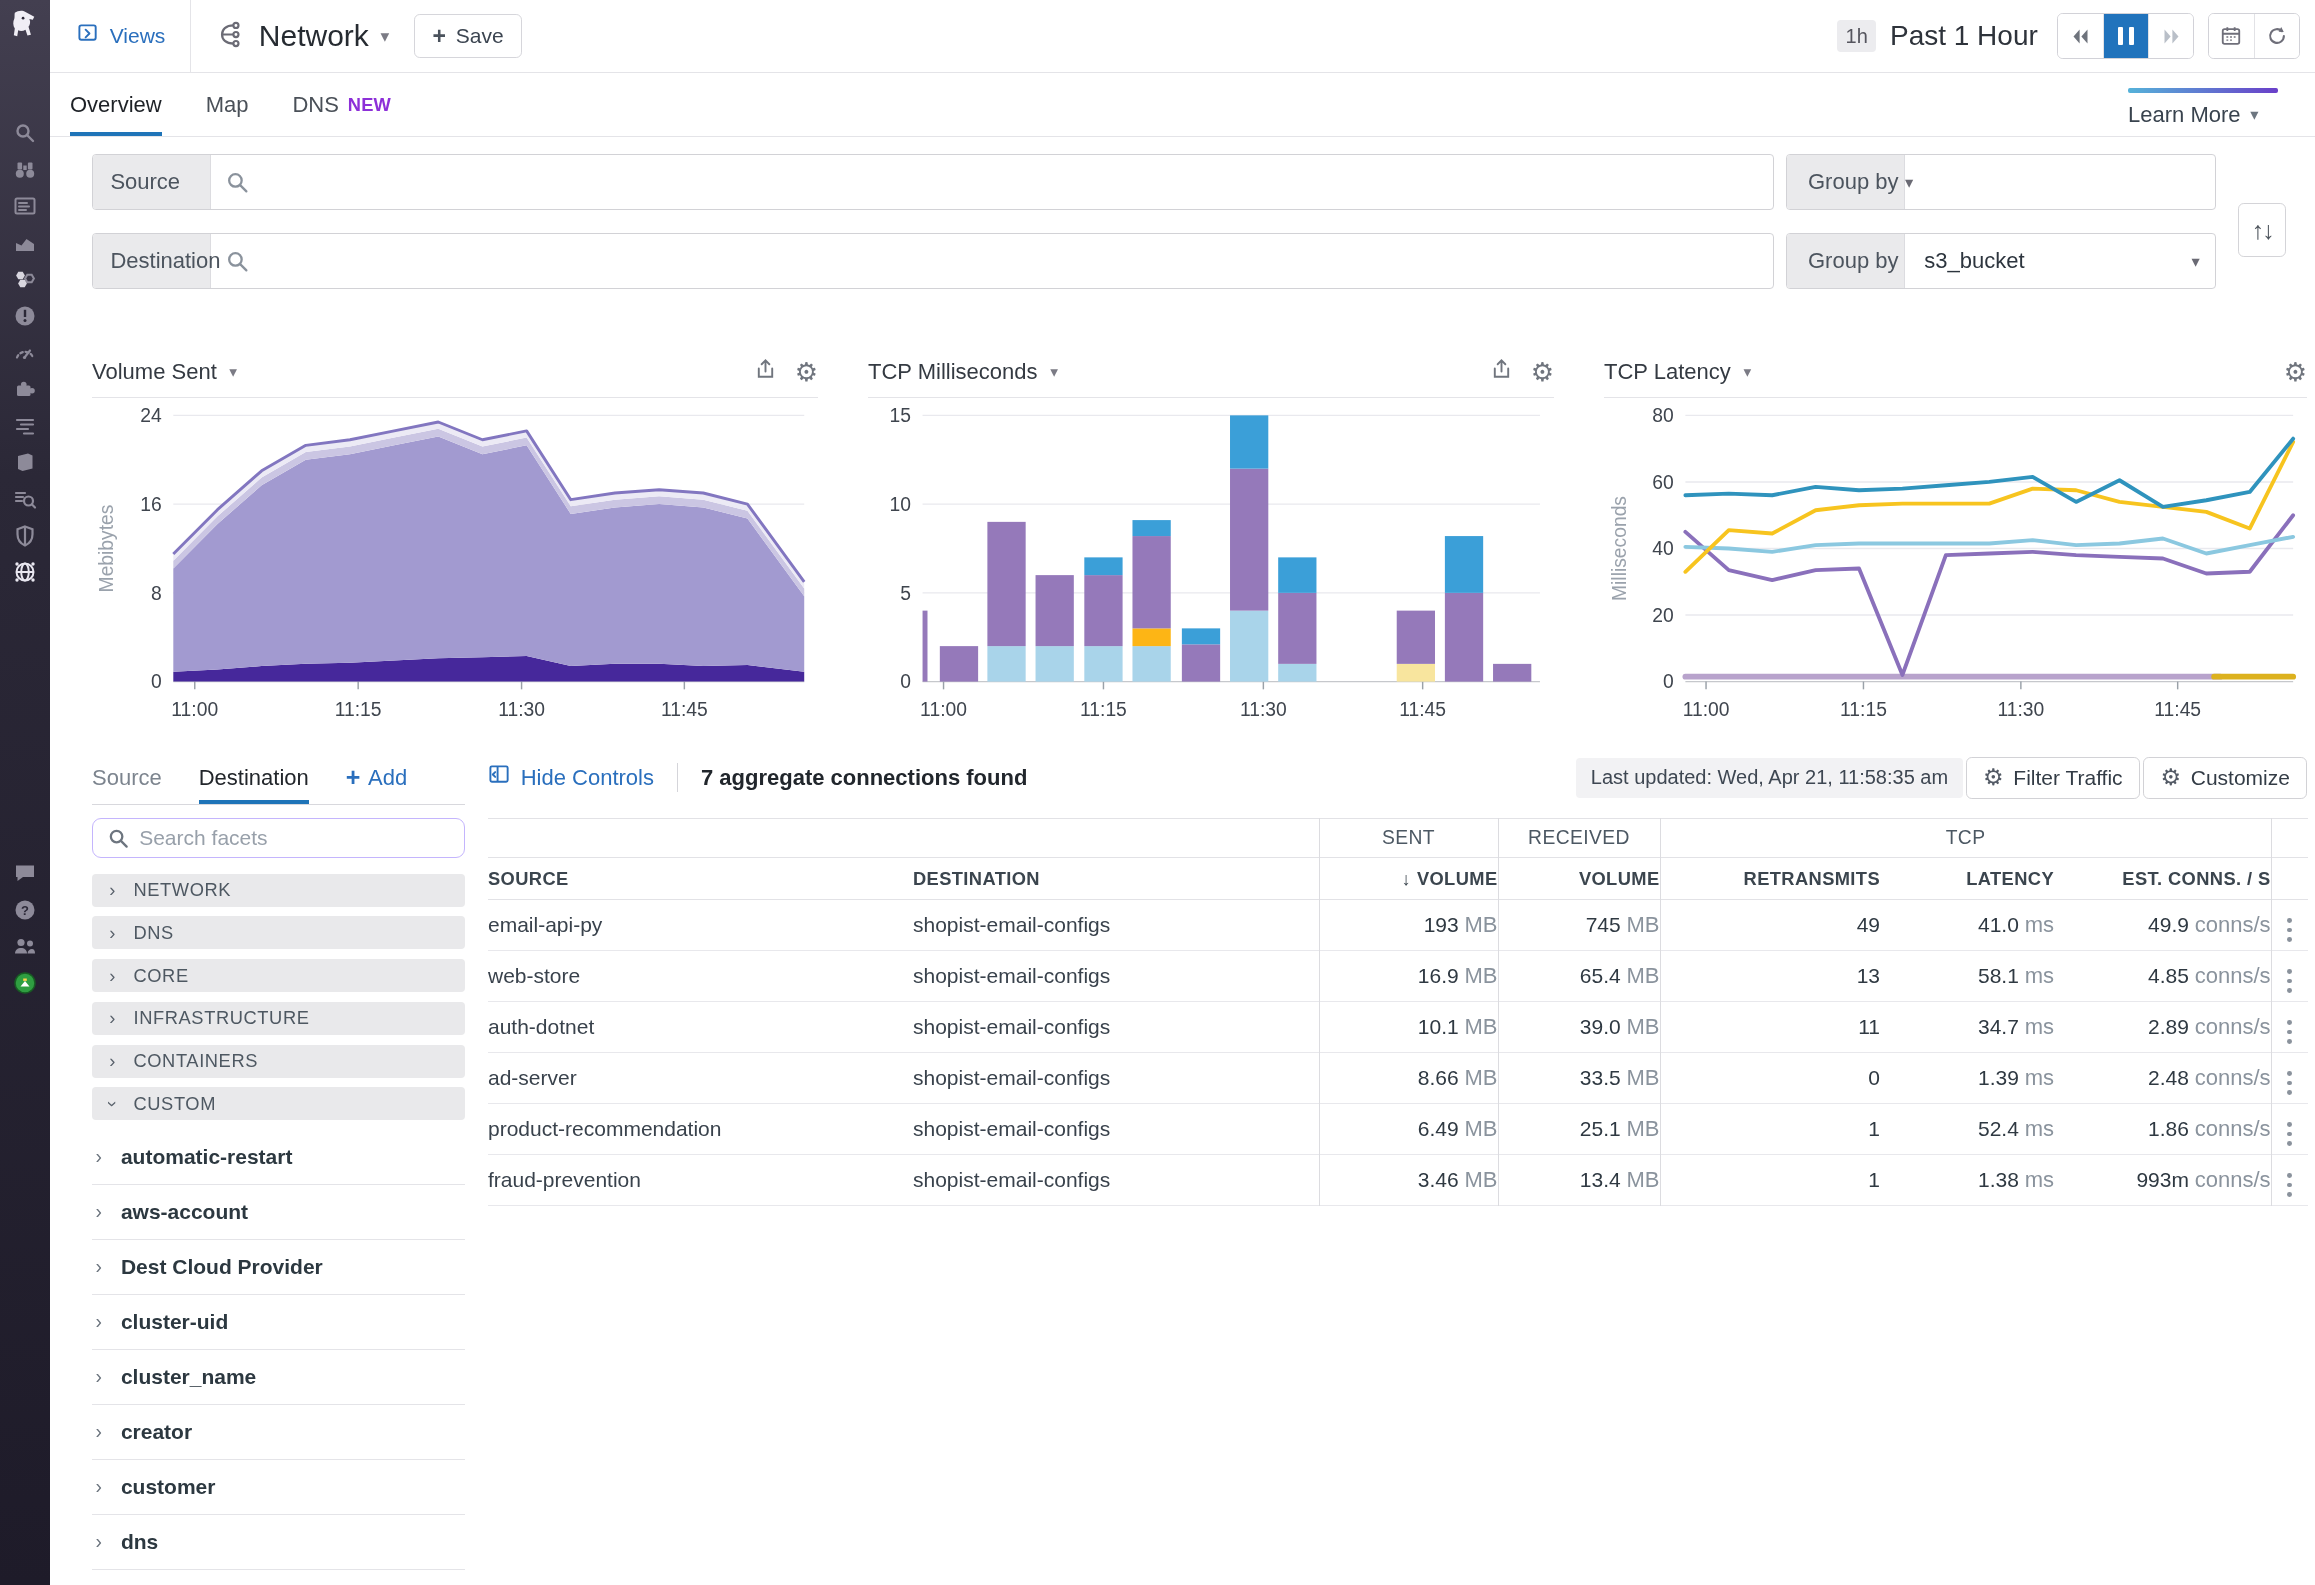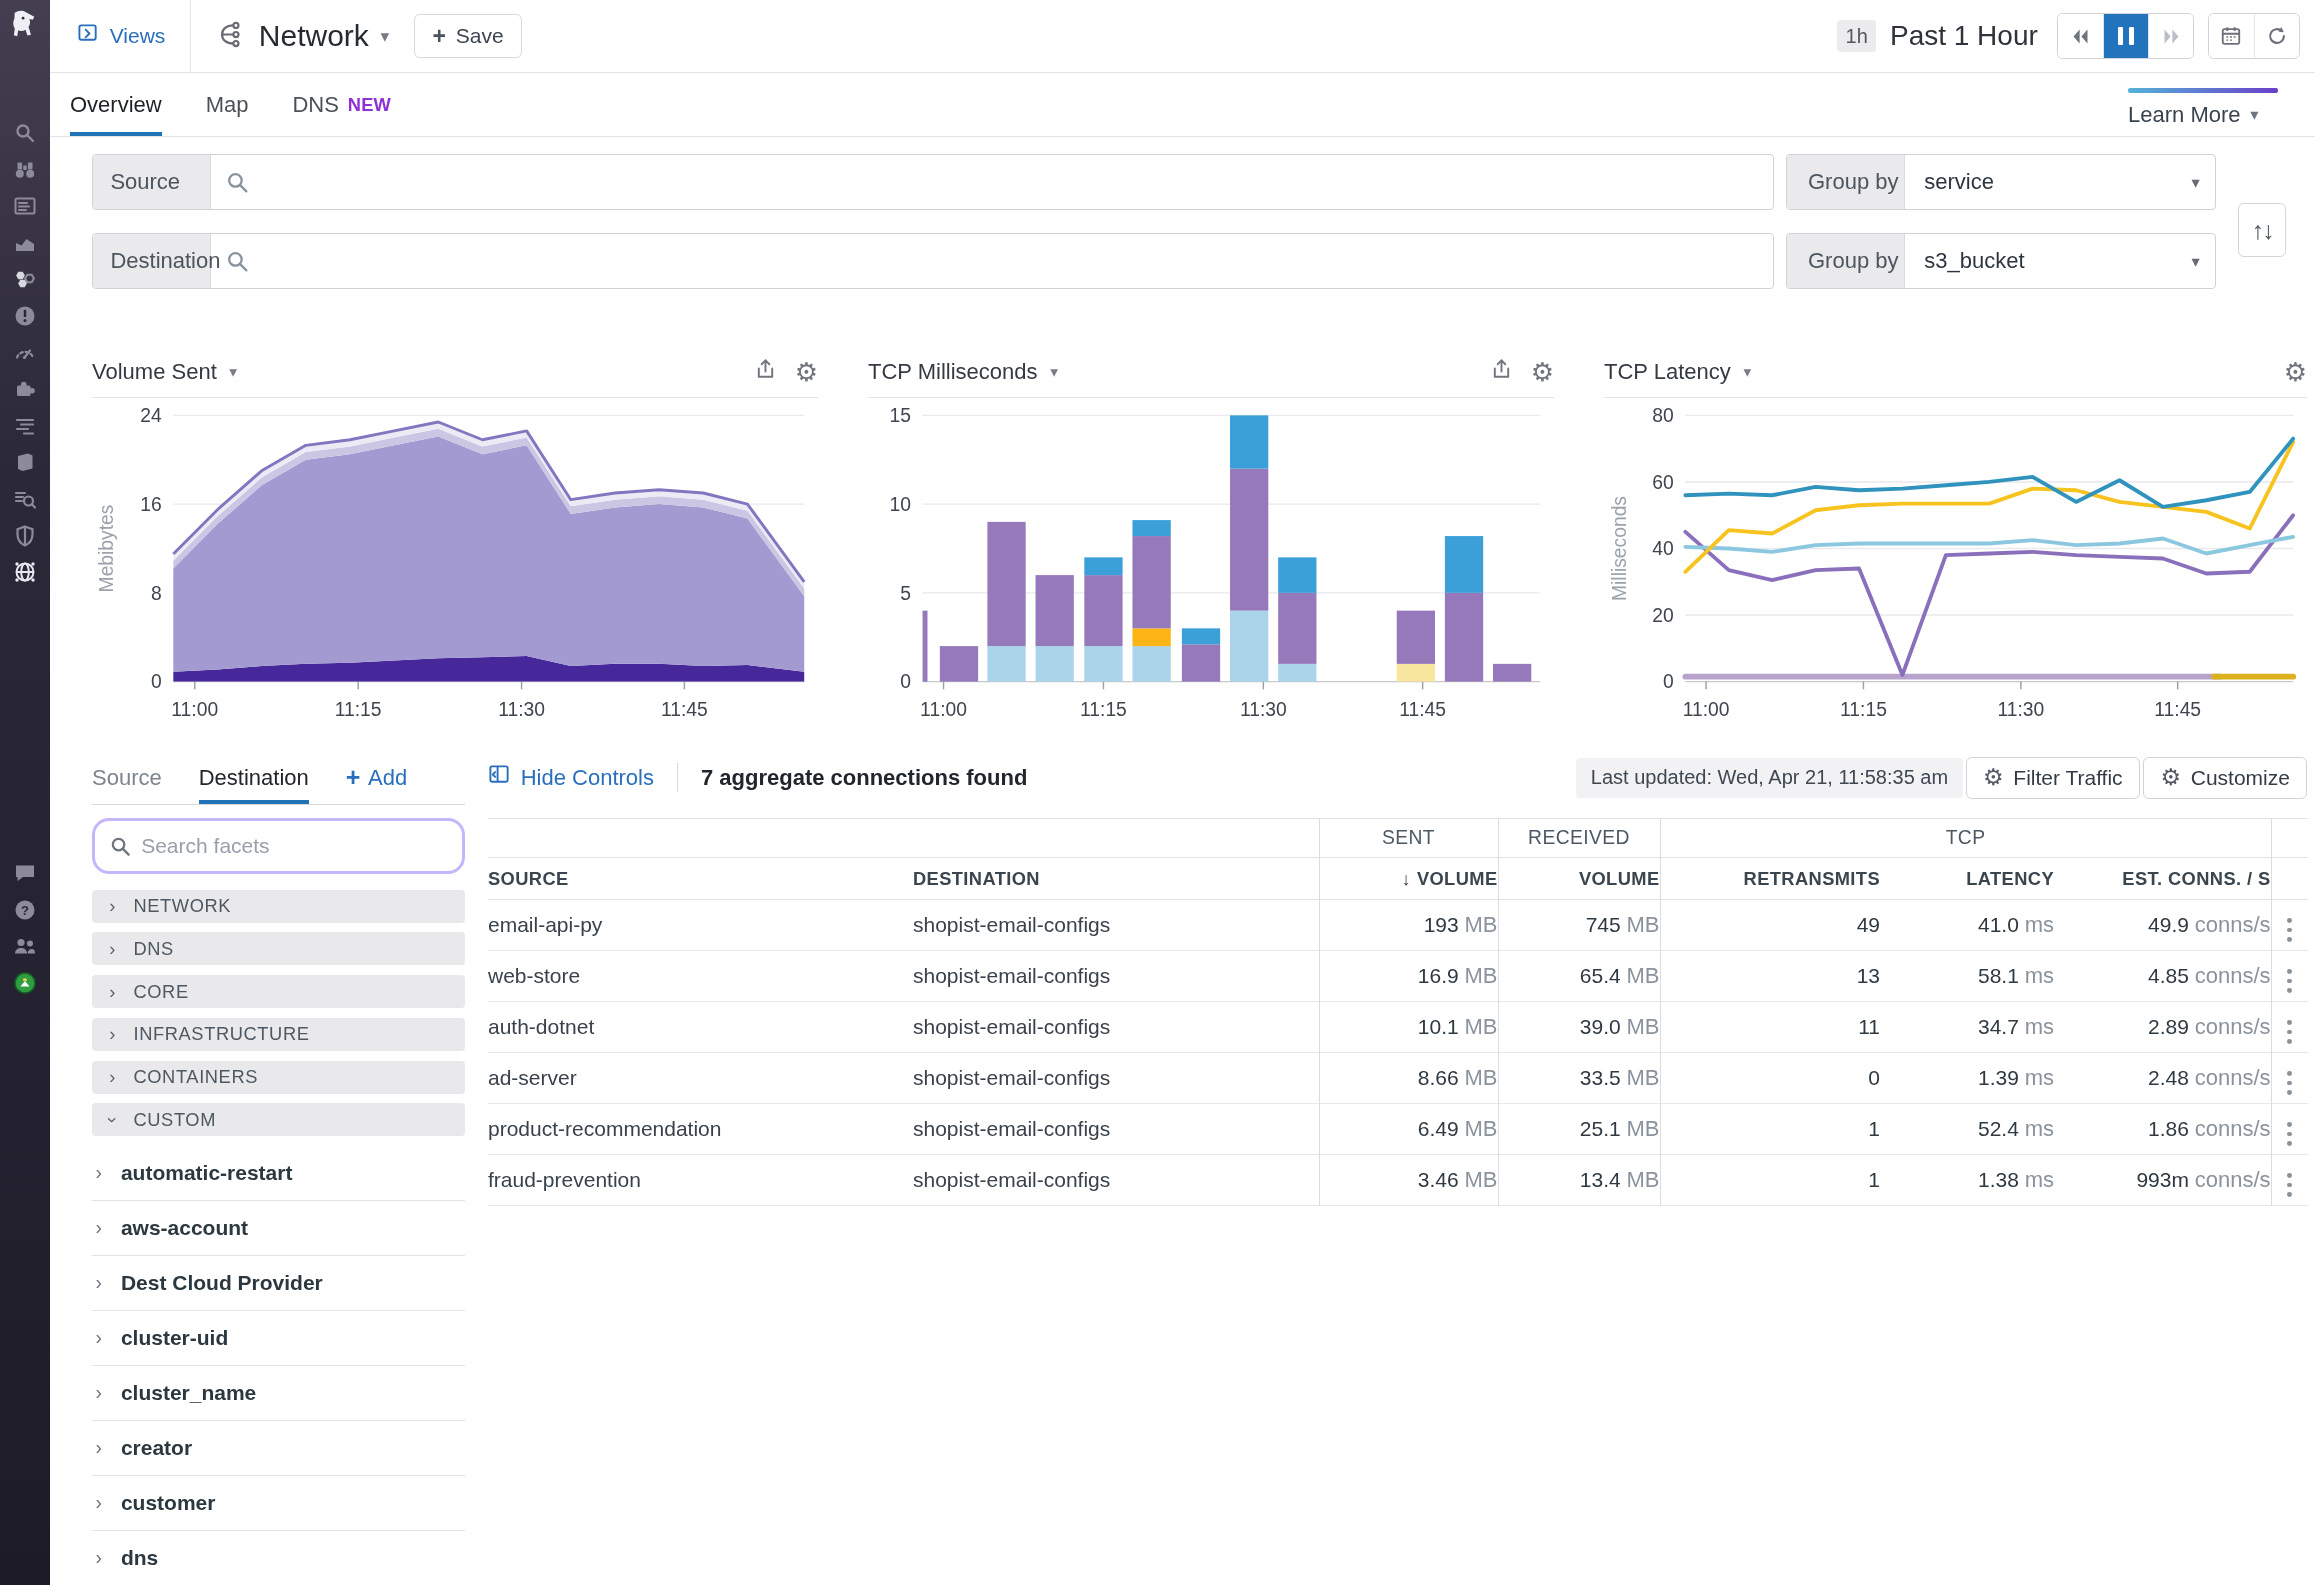--- a/index.html
+++ b/index.html
@@ -73,21 +73,21 @@
   
   .content{display:flex;gap:23px;padding:25px 7.7px 0 42px;flex:1;min-height:0;}
   .left-col{flex:0 0 373px;width:373px;}
   .right-col{flex:1;min-width:0;}
 
   .ftabs{height:54px;display:flex;align-items:stretch;border-bottom:1px solid #d8d8dd;}
   .ftab{display:flex;align-items:center;font-size:22px;color:#7c848e;margin-right:37px;border-bottom:4.8px solid transparent;padding-top:4.8px;}
   .ftab.active{color:#22262b;border-bottom-color:#1f74b8;}
   .fadd{display:flex;align-items:center;gap:7.7px;color:#2a6fbd;font-size:22px;padding-top:4.8px;border-bottom:4.8px solid transparent;}
   .fadd .plus{font-weight:bold;font-size:25px;}
-  .facet-search{margin-top:13.5px;height:56px;border:3px solid #c4b5fd;border-radius:17px;display:flex;align-items:center;background:#fff;}
+  .facet-search{margin-top:13.5px;height:40px;border:1px solid #c4b5fd;border-radius:9px;display:flex;align-items:center;background:#fff;}
   .facet-search input{border:none;outline:none;flex:1;font-size:21px;color:#333;font-family:"Liberation Sans",sans-serif;background:transparent;}
   .facet-search input::placeholder{color:#98a0aa;}
   .fgroups{margin-top:15.4px;}
   .fgroup{height:33px;background:#e9e9eb;border-radius:3.9px;display:flex;align-items:center;padding:0 13.5px;gap:14.5px;margin-bottom:9.7px;}
   .fg-chev{color:#5a626c;font-size:18.3px;line-height:1;width:13.5px;display:inline-flex;justify-content:center;}
   .fg-chev.open{transform:rotate(90deg);}
   .fg-label{font-size:18.3px;color:#4e5862;letter-spacing:0.6px;}
   .fitems{margin-top:3.9px;}
   .fitem{height:55px;display:flex;align-items:center;gap:15.4px;border-bottom:1px solid #e4e4e8;}
   .fitem:first-child{border-top:none;}
@@ -339,21 +339,20 @@
           <span class="fmag" data-interactable="false">
               <svg width="25" height="25" viewBox="0 0 24 24" fill="none" stroke="#8a929c" stroke-width="2.2" stroke-linecap="round">
                 <circle cx="10" cy="10" r="6"></circle>
                 <path d="M14.8 14.8L20.5 20.5"></path>
               </svg>
             </span>
           <input data-interactable="true" value="" style="">
         </div>
         <div class="groupby" data-interactable="true">
           <div class="gb-label" data-interactable="false">Group by</div>
-          <div class="gb-value" data-interactable="false">service</div>
           <span class="gb-caret" style="align-self:center" data-interactable="false">▾</span>
         </div>
       </div>
       <div class="frow" data-interactable="false">
         <div class="fsearch" data-interactable="true">
           <div class="flabel" data-interactable="false">Destination</div>
           <span class="fmag" data-interactable="false">
               <svg width="25" height="25" viewBox="0 0 24 24" fill="none" stroke="#8a929c" stroke-width="2.2" stroke-linecap="round">
                 <circle cx="10" cy="10" r="6"></circle>
                 <path d="M14.8 14.8L20.5 20.5"></path>

